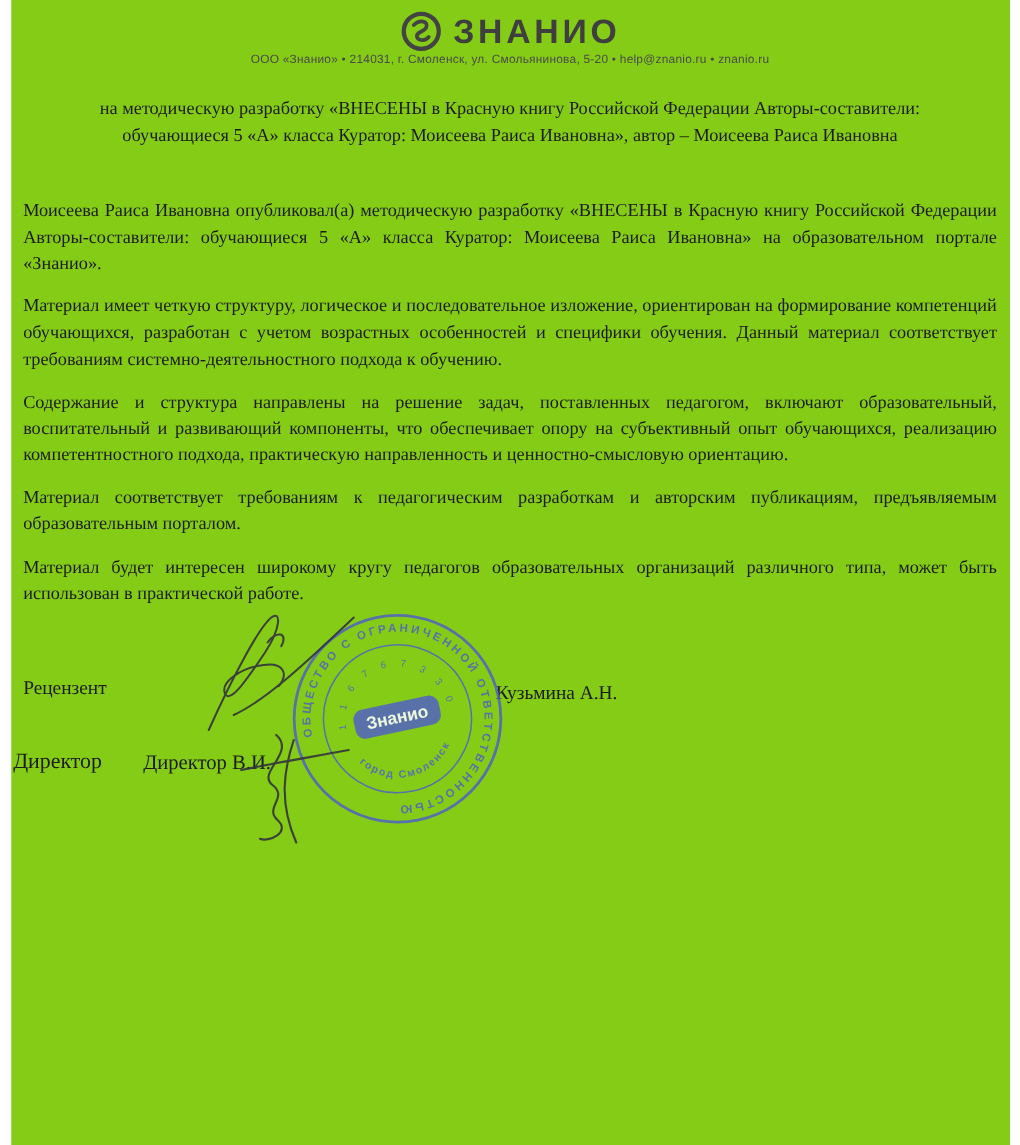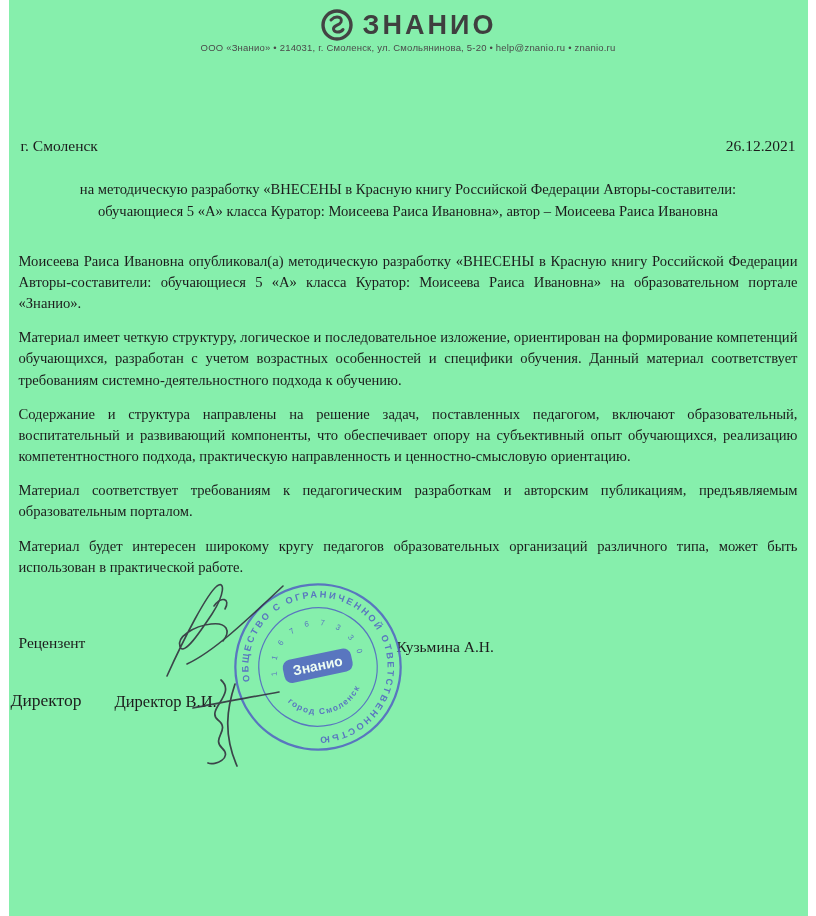--- a/index.html
+++ b/index.html
@@ -1,21 +1,21 @@
 <!DOCTYPE html>
 <html><head>
 <meta charset="utf-8">
 <style>
   html, body { margin: 0; padding: 0; background: #ffffff; }
   .page {
     position: relative;
     width: 799px;
     height: 916px;
     margin: 0 auto;
-    background: #86efac;
+    background: #84cc16;
     font-family: "Liberation Serif", "DejaVu Serif", serif;
     color: #1c1c1c;
     overflow: hidden;
   }
   
   .letterhead { text-align: center; padding-top: 8px; }
   .logo-row { display: flex; align-items: center; justify-content: center; gap: 9px; }
   .brand-text {
     font-family: "Liberation Sans", "DejaVu Sans", sans-serif;
     font-weight: 700;
@@ -46,21 +46,21 @@
     letter-spacing: 1px;
   }
   .review-subject {
     margin: 24px 60px 0 60px;
     text-align: center;
     font-weight: 400;
     font-size: 14.6px;
     line-height: 1.5;
   }
   
-  .review-body { margin-top: 28px; padding: 0 10px; }
+  .review-body { margin-top: 38px; padding: 0 10px; }
   .review-body p {
     margin: 0 0 13px 0;
     font-size: 14.6px;
     line-height: 1.45;
     text-align: justify;
   }
   
   .signature-block { position: relative; height: 210px; margin-top: 14px; }
   .reviewer-label { position: absolute; left: 10px; top: 42px; font-size: 15.5px; }
   .reviewer-name  { position: absolute; left: 388px; top: 46px; font-size: 15.5px; }
@@ -89,24 +89,20 @@
     <div class="logo-row">
       <svg class="logo-icon" width="34" height="34" viewBox="0 0 34 34" aria-hidden="true">
         <circle cx="17" cy="17" r="14" fill="none" stroke="#434343" stroke-width="3.4"></circle>
         <path d="M 11,12 C 16,7 23,9 21,14 C 19.5,17.5 14,17 13.5,20.5 C 13,24.5 20,25.5 23,21.5" fill="none" stroke="#434343" stroke-width="3" stroke-linecap="round"></path>
       </svg>
       <span class="brand-text">ЗНАНИО</span>
     </div>
     <div class="contact-line">ООО «Знанио» • 214031, г. Смоленск, ул. Смольянинова, 5-20 • help@znanio.ru • znanio.ru</div>
   </div>
 
-  <div class="meta-row">
-    <span class="city-text">г. Смоленск</span>
-    <span class="date-text">26.12.2021</span>
-  </div>
 
   <h2 class="review-subject">на методическую разработку «ВНЕСЕНЫ в Красную книгу Российской Федерации Авторы-составители: обучающиеся 5 «А» класса Куратор: Моисеева Раиса Ивановна», автор – Моисеева Раиса Ивановна</h2>
 
   <section class="review-body">
     <p>Моисеева Раиса Ивановна опубликовал(а) методическую разработку «ВНЕСЕНЫ в Красную книгу Российской Федерации Авторы-составители: обучающиеся 5 «А» класса Куратор: Моисеева Раиса Ивановна» на образовательном портале «Знанио».</p>
     <p>Материал имеет четкую структуру, логическое и последовательное изложение, ориентирован на формирование компетенций обучающихся, разработан с учетом возрастных особенностей и специфики обучения. Данный материал соответствует требованиям системно-деятельностного подхода к обучению.</p>
     <p>Содержание и структура направлены на решение задач, поставленных педагогом, включают образовательный, воспитательный и развивающий компоненты, что обеспечивает опору на субъективный опыт обучающихся, реализацию компетентностного подхода, практическую направленность и ценностно-смысловую ориентацию.</p>
     <p>Материал соответствует требованиям к педагогическим разработкам и авторским публикациям, предъявляемым образовательным порталом.</p>
     <p>Материал будет интересен широкому кругу педагогов образовательных организаций различного типа, может быть использован в практической работе.</p>
   </section>

